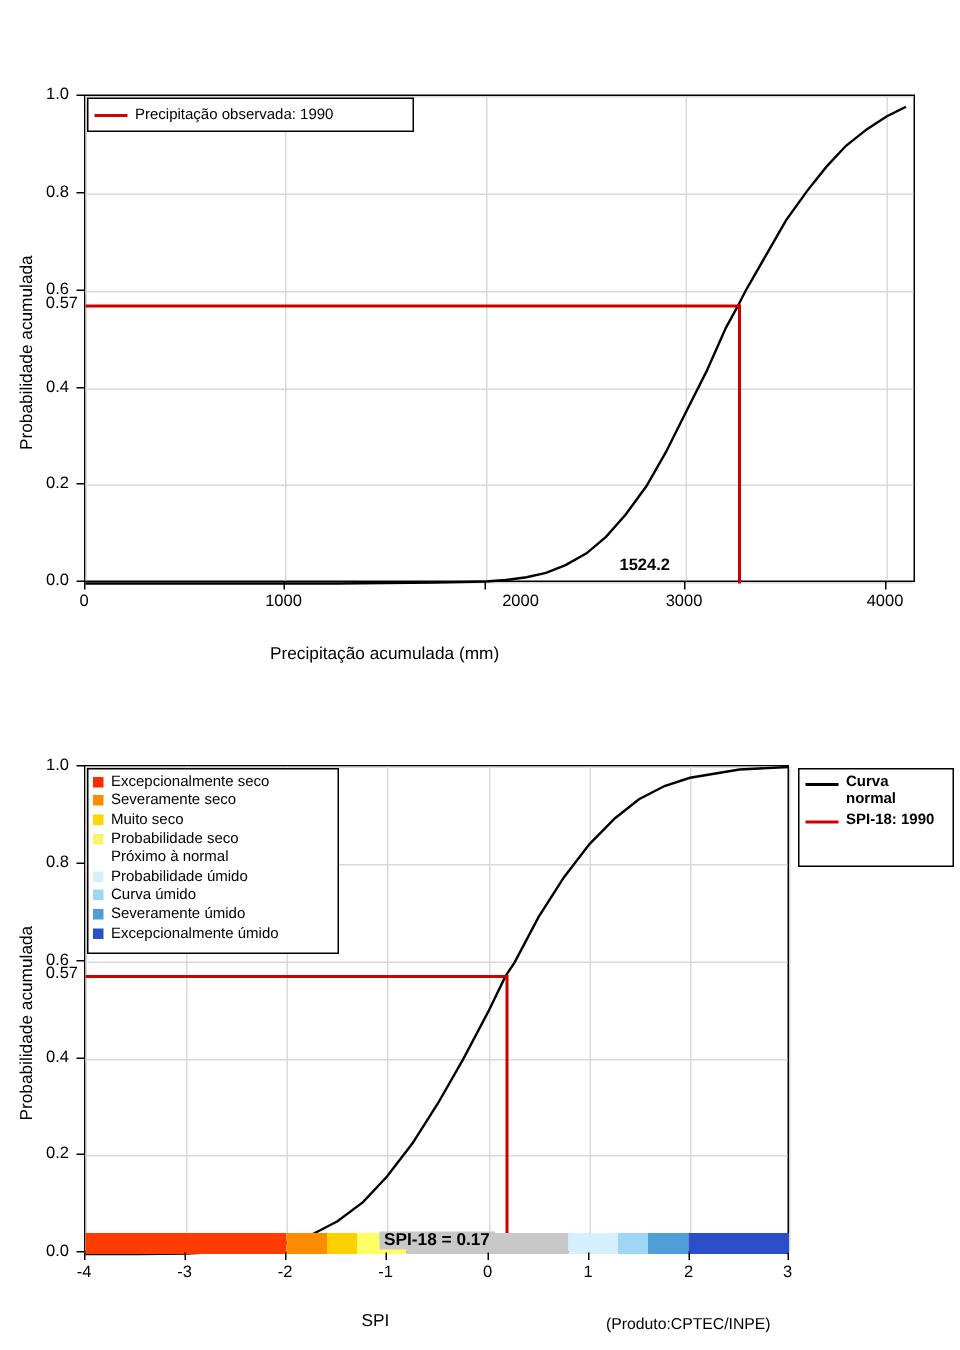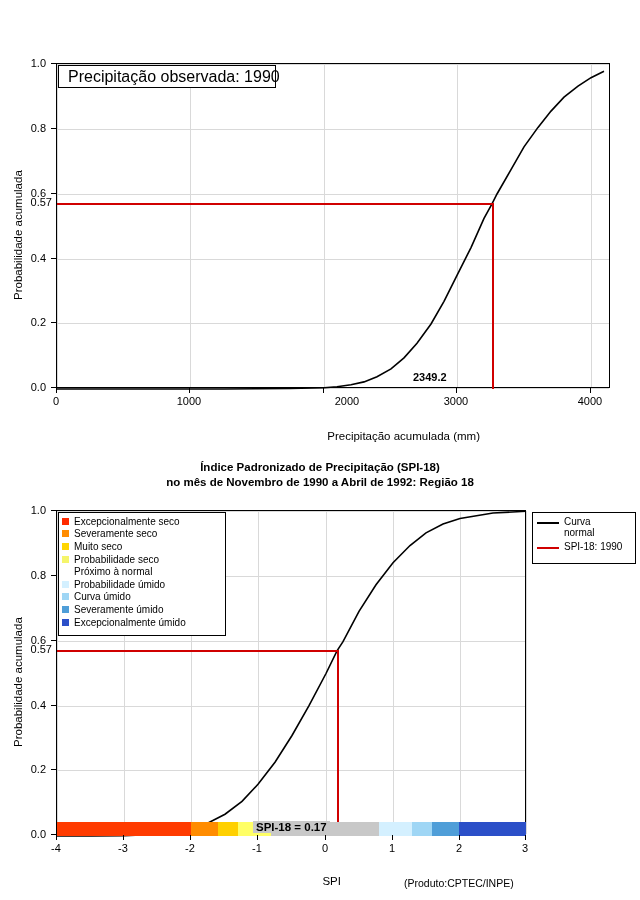--- a/index.html
+++ b/index.html
@@ -15,29 +15,29 @@
   .grid-line{position:absolute;background:#d9d9d9;}
   .grid-line.v{width:1px;top:0;bottom:0;}
   .grid-line.h{height:1px;left:0;right:0;}
 
   .tick{position:absolute;background:#000;}
   .tick.x{width:1px;height:5px;}
   .tick.y{height:1px;width:5px;}
   .ticklabel{position:absolute;font-size:11px;text-align:center;}
   .ticklabel.y{text-align:right;}
 
-  .axislabel{position:absolute;font-size:11.5px;text-align:right;}
+  .axislabel{position:absolute;font-size:11.5px;text-align:left;}
   .ylabel{position:absolute;font-size:11.5px;transform-origin:0 0;transform:rotate(-90deg);white-space:nowrap;}
 
   svg.curve{position:absolute;left:0;top:0;overflow:visible;}
 
   .legendbox{position:absolute;background:#fff;border:1px solid #000;box-sizing:border-box;}
   .legend-row{display:flex;align-items:center;height:13px;padding:0 4px;}
   .legend-line{width:22px;height:0;border-top:2px solid #d00000;margin-right:5px;}
-  .legend-text{font-size:16px;white-space:nowrap;}
+  .legend-text{font-size:10px;white-space:nowrap;}
 
   .legend-right{position:absolute;background:#fff;border:1px solid #000;box-sizing:border-box;padding:3px 4px;}
   .lr-row{display:flex;align-items:flex-start;margin-bottom:3px;}
   .lr-line{width:22px;margin-top:6px;margin-right:5px;border-top:2px solid #000;}
   .lr-line.red{border-top-color:#d00000;}
   .lr-text{font-size:10px;line-height:11px;}
 
   .catbox{position:absolute;background:#fff;border:1px solid #000;box-sizing:border-box;padding:2px 3px;}
   .cat-row{display:flex;align-items:center;height:12.6px;}
   .cat-dot{width:7px;height:7px;margin-right:5px;flex:0 0 auto;}
@@ -102,38 +102,34 @@
   <div class="tick x" style="left:323px;top:388px;"></div>
   <div class="tick x" style="left:456px;top:388px;"></div>
   <div class="tick x" style="left:590px;top:388px;"></div>
 
   <div class="ticklabel" style="left:36px;top:395px;width:40px;">0</div>
   <div class="ticklabel" style="left:169px;top:395px;width:40px;">1000</div>
   <div class="ticklabel" style="left:303px;top:395px;width:40px;margin-left:24px;">2000</div>
   <div class="ticklabel" style="left:436px;top:395px;width:40px;">3000</div>
   <div class="ticklabel" style="left:570px;top:395px;width:40px;">4000</div>
 
-  <div class="mlabel" style="left:413px;top:371px;">2349.2</div>
+  <div class="mlabel" style="left:413px;top:371px;">1524.2</div>
 
   <div class="axislabel" style="left:180px;top:430px;width:300px;">Precipitação acumulada (mm)</div>
   <div class="ylabel" style="left:12px;top:300px;">Probabilidade acumulada</div>
 
   <div class="legendbox" style="left:58px;top:65px;width:218px;height:23px;">
     <div class="legend-row" style="height:21px;">
       <div class="legend-line"></div>
       <div class="legend-text">Precipitação observada: 1990</div>
     </div>
   </div>
 </div>
 
 <div class="panel" id="panel-bottom">
-  <div class="title">
-    <div>Índice Padronizado de Precipitação (SPI-18)</div>
-    <div>no mês de Novembro de 1990 a Abril de 1992: Região 18</div>
-  </div>
 
   <div class="axes" id="bottom-axes" style="left:56px;top:60px;width:470px;height:325px;">
 
     <div class="grid-line v" style="left:0px;"></div>
     <div class="grid-line v" style="left:67px;"></div>
     <div class="grid-line v" style="left:134px;"></div>
     <div class="grid-line v" style="left:201px;"></div>
     <div class="grid-line v" style="left:269px;"></div>
     <div class="grid-line v" style="left:336px;"></div>
     <div class="grid-line v" style="left:403px;"></div>
@@ -238,21 +234,21 @@
     <div class="cat-row">
         <span class="cat-dot" style="background:#4f9ed8;"></span>
         <span class="cat-text">Severamente úmido</span>
       </div>
     <div class="cat-row">
         <span class="cat-dot" style="background:#2b4fc8;"></span>
         <span class="cat-text">Excepcionalmente úmido</span>
       </div>
   </div>
 
-  <div class="legend-right" style="left:532px;top:62px;width:104px;height:52px;">
+  <div class="legend-right" style="left:532px;top:62px;width:104px;height:66px;font-weight:bold;">
     <div class="lr-row">
       <div class="lr-line"></div>
       <div class="lr-text">
         <div>Curva</div>
         <div>normal</div>
       </div>
     </div>
     <div class="lr-row">
       <div class="lr-line red"></div>
       <div class="lr-text">

